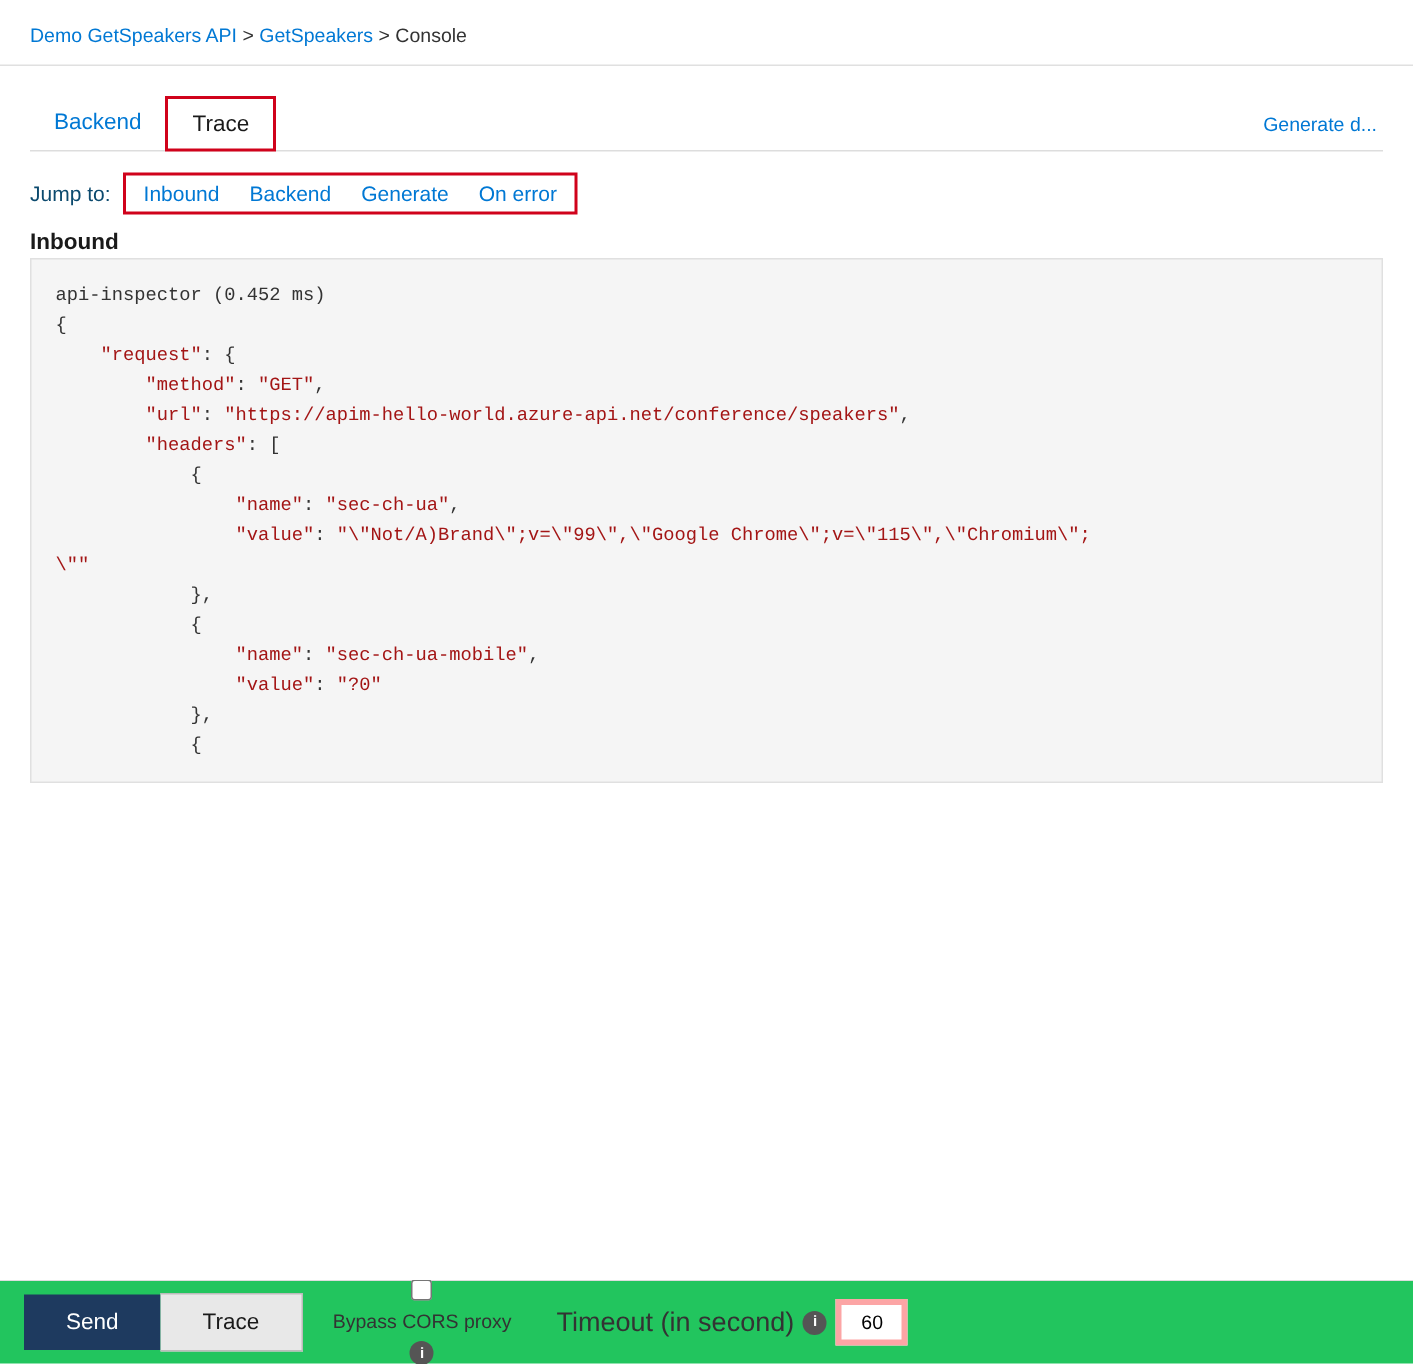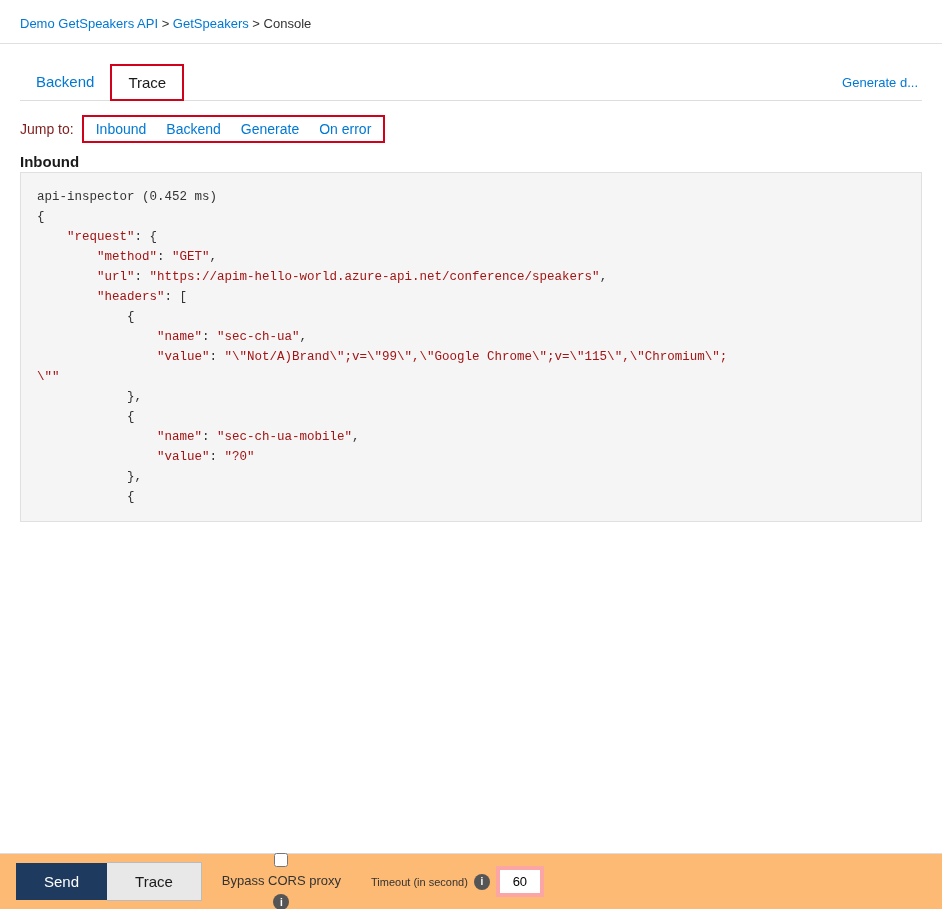--- a/index.html
+++ b/index.html
@@ -76,21 +76,21 @@
 
     .jump-to-row {
       display: flex;
       align-items: center;
       padding: 14px 0 10px 0;
       gap: 0;
     }
 
     .jump-to-label {
       font-size: 14px;
-      color: #7f1d1d;
+      color: #0c4a6e;
       margin-right: 8px;
     }
 
     .jump-to-links-box {
       display: inline-flex;
       align-items: center;
       border: 2px solid #d0021b;
       padding: 4px 12px;
       gap: 20px;
     }
@@ -136,21 +136,21 @@
     .code-key { color: #a31515; }
     .code-value-str { color: #a31515; }
     .code-plain { color: #333; }
 
     .bottom-bar {
       position: fixed;
       bottom: 0;
       left: 0;
       width: 942px;
       height: 56px;
-      background: #fdba74;
+      background: #22c55e;
       border-top: 1px solid #ddd;
       display: flex;
       align-items: center;
       padding: 0 16px;
       gap: 0;
     }
 
     .send-btn {
       background: #1e3a5f;
       color: #fff;
@@ -207,21 +207,21 @@
     }
 
     .timeout-row {
       display: flex;
       align-items: center;
       gap: 6px;
       margin-left: 10px;
     }
 
     .timeout-label {
-      font-size: 11px;
+      font-size: 18px;
       color: #333;
     }
 
     .timeout-input {
       width: 48px;
       border: 4px solid #fca5a5;
       padding: 4px 6px;
       font-size: 13px;
       text-align: center;
     }

